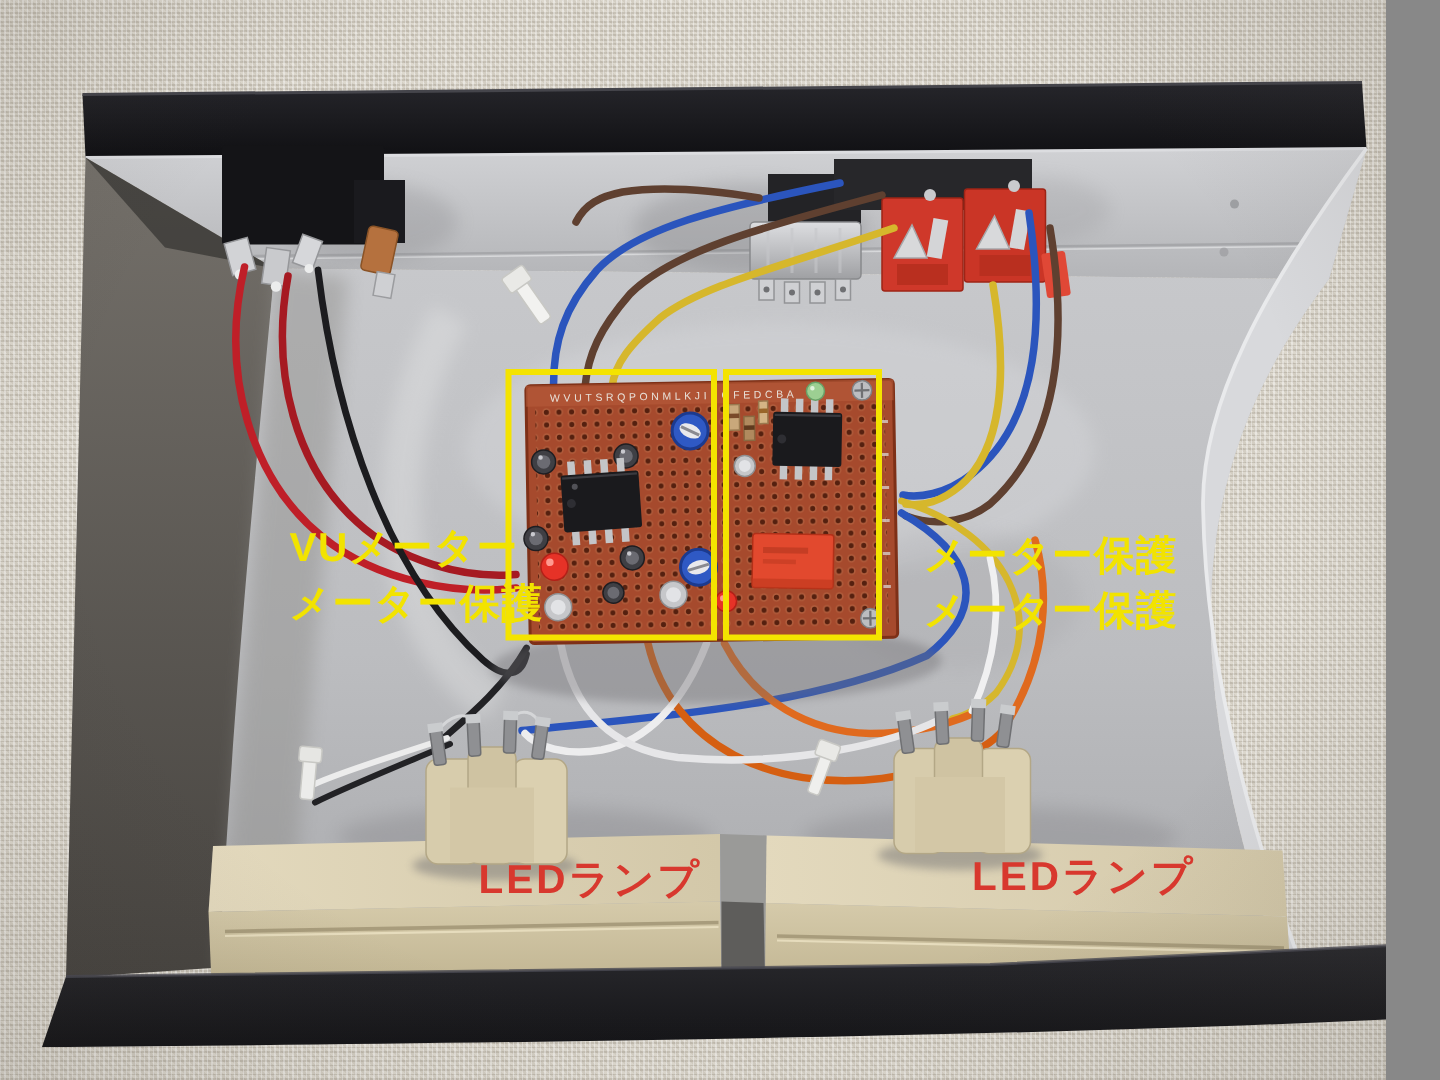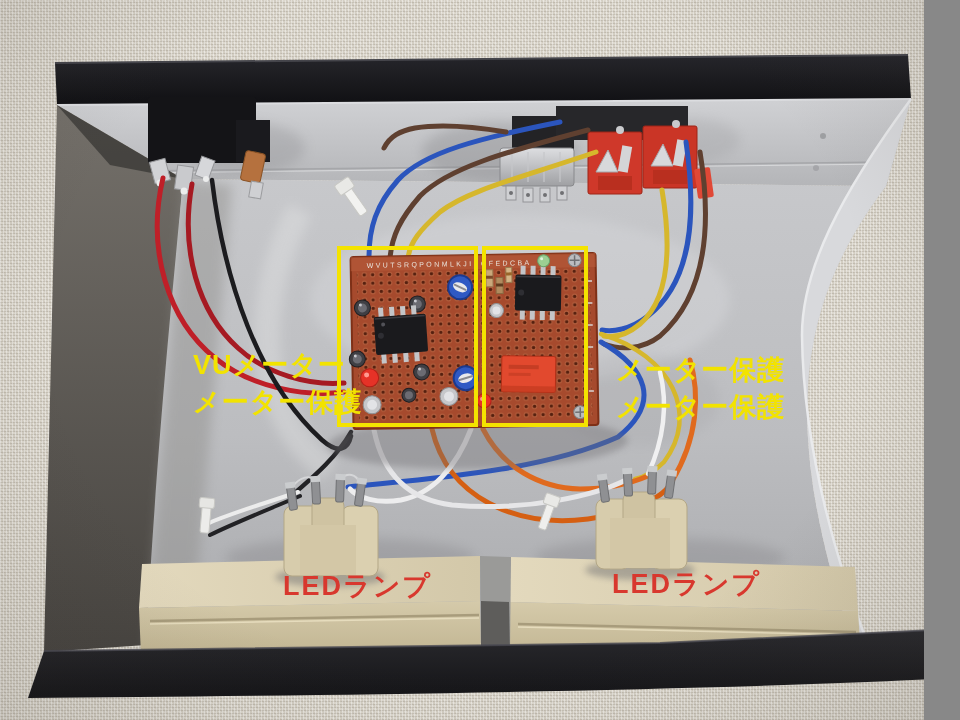--- a/index.html
+++ b/index.html
@@ -11,21 +11,21 @@
       repeating-linear-gradient(90deg, rgba(255,255,255,.38) 0 1px, rgba(0,0,0,0) 1px 3px),
       repeating-linear-gradient(0deg, rgba(148,140,125,.30) 0 1px, rgba(0,0,0,0) 1px 3px),
       repeating-linear-gradient(45deg, rgba(255,255,255,.07) 0 2px, rgba(120,112,100,.07) 2px 4px);
   }
   .scene{position:absolute;left:0;top:0;}
   .vignette{position:absolute;inset:0;pointer-events:none;
     background:radial-gradient(ellipse at 50% 45%, rgba(0,0,0,0) 62%, rgba(55,50,45,.14) 100%);}
   .hl-box{position:absolute;border:4px solid var(--highlight_box,#f4e300);box-sizing:border-box;}
   .label{position:absolute;font-weight:bold;font-size:27px;line-height:37px;letter-spacing:1px;white-space:nowrap;}
   .label.yellow{color:var(--annotation_yellow,#f2e300);}
-  .label.red{color:var(--annotation_red,#d8382e);font-size:27px;letter-spacing:2px;}
+  .label.red{color:var(--annotation_red,#d8382e);font-size:27px;letter-spacing:2px;margin-left:36px;}
 </style>
 </head>
 <body>
 
 <div class="stage">
 
 <svg class="scene" width="960" height="720" viewBox="0 0 960 720">
   <defs>
     <linearGradient id="lidg" x1="0" y1="0" x2="0" y2="1">
       <stop offset="0" stop-color="#26262b"></stop>

